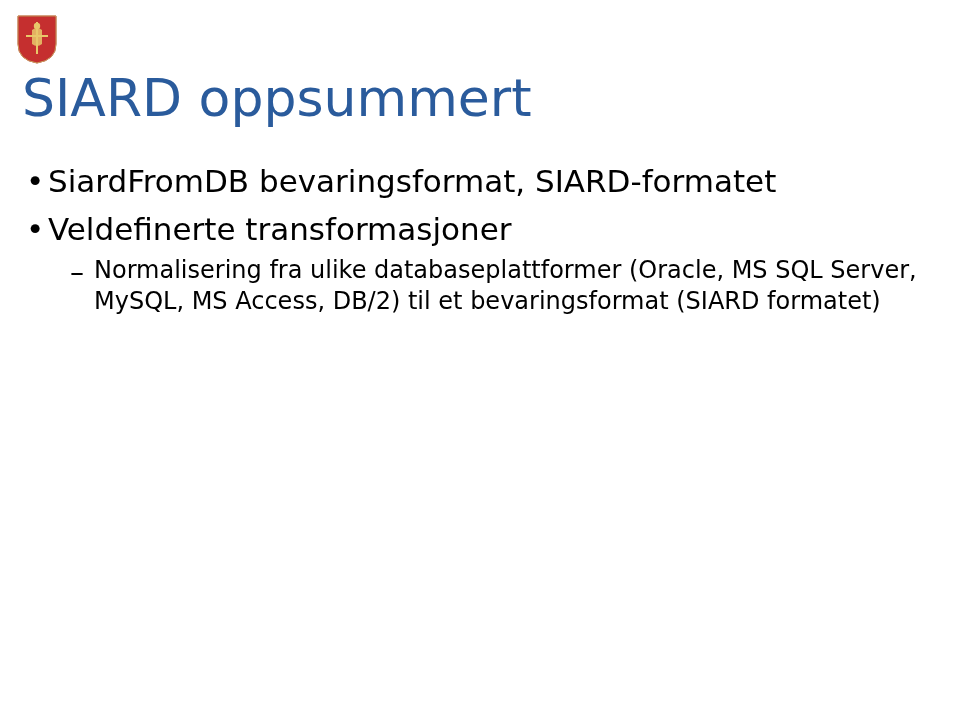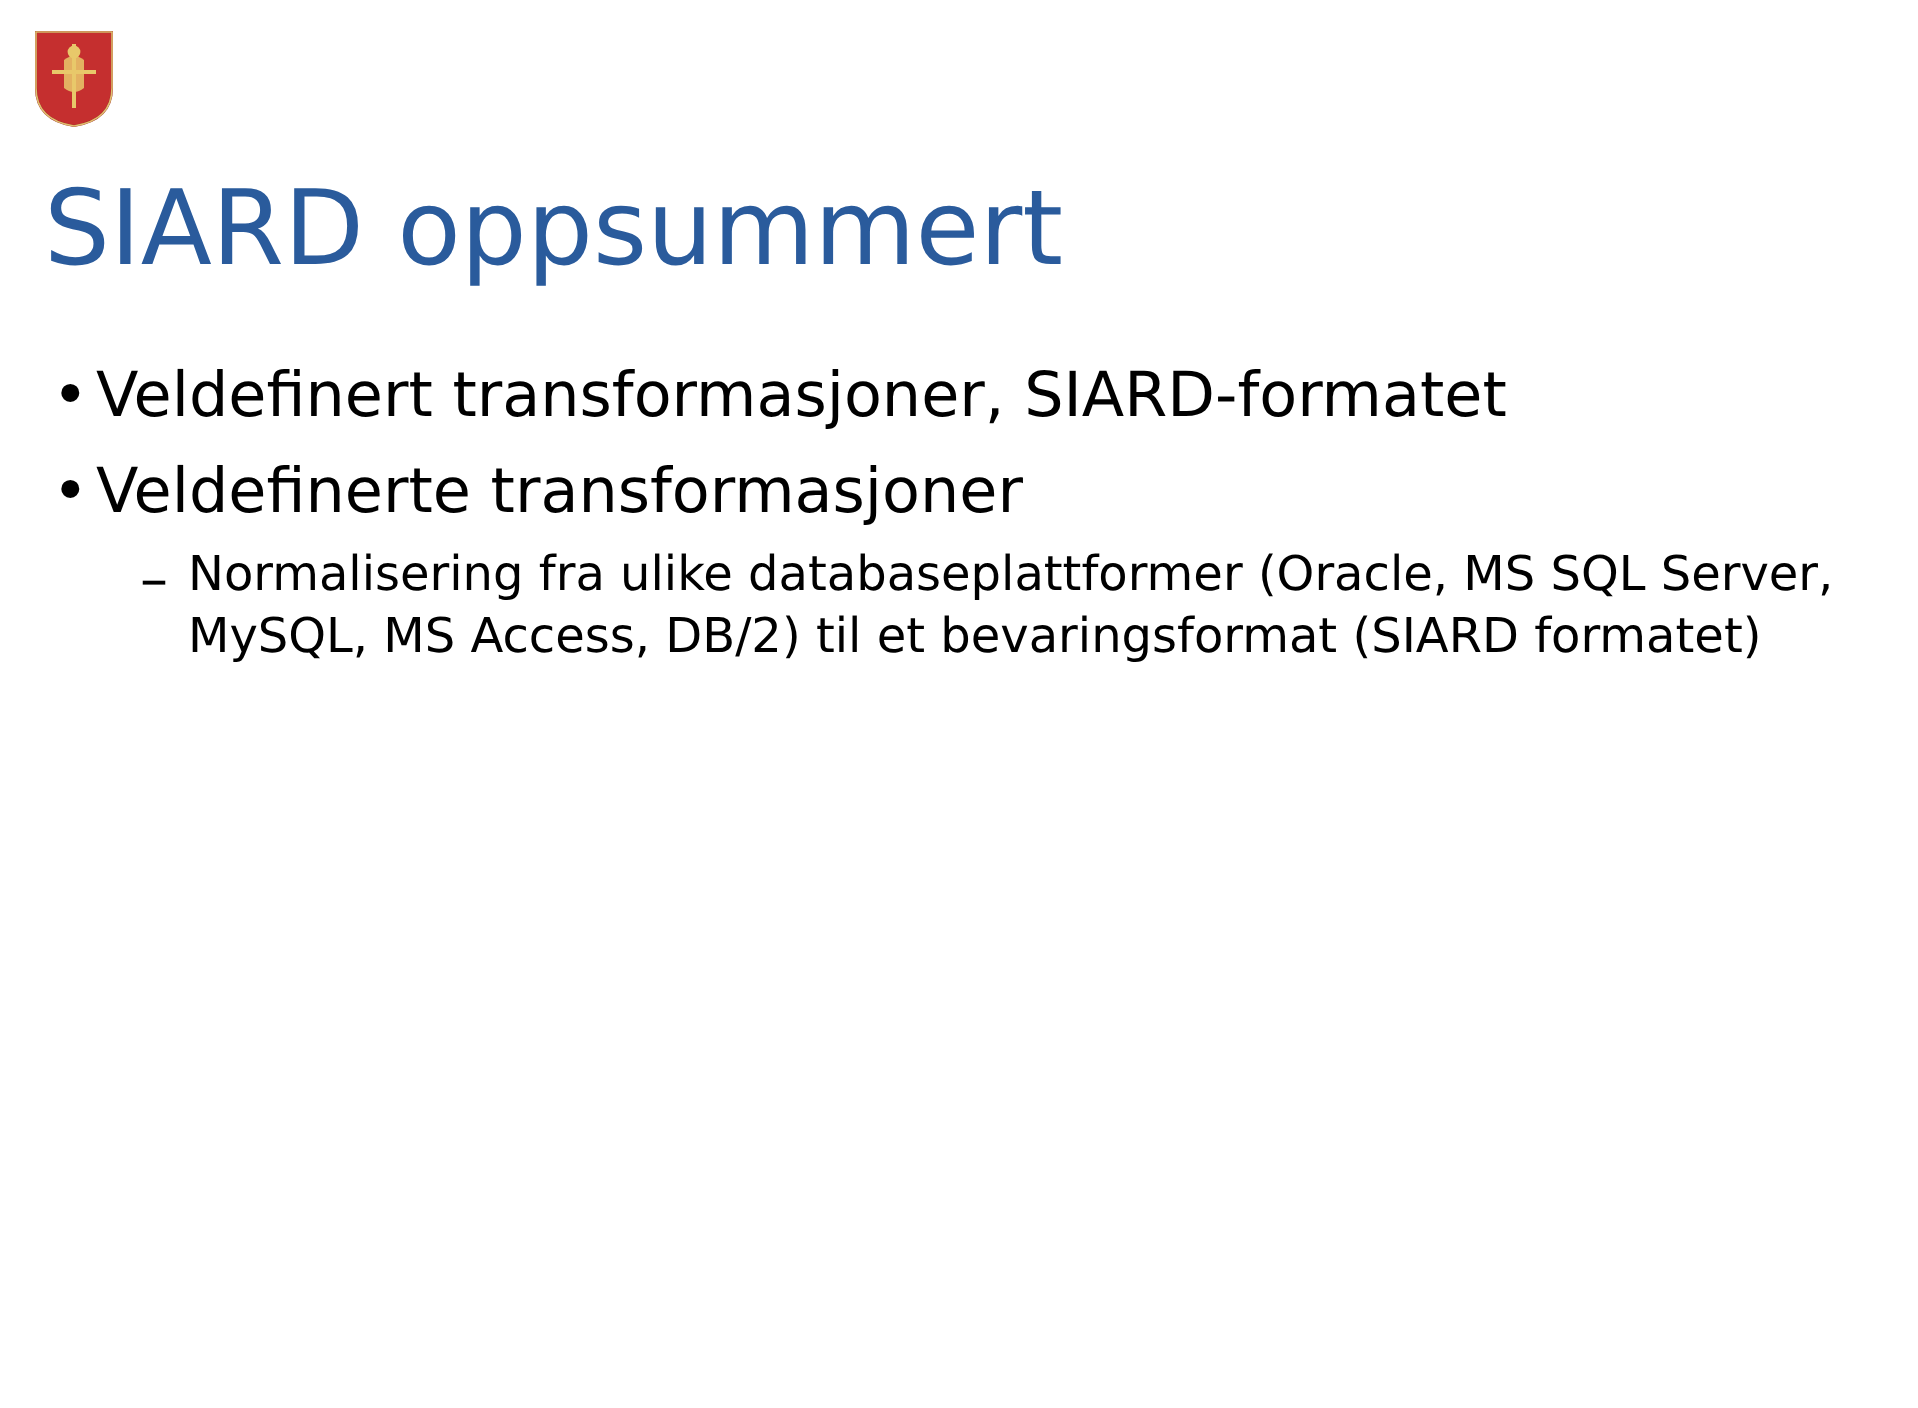--- a/index.html
+++ b/index.html
@@ -46,21 +46,21 @@
     font-size: 16px;
     letter-spacing: 2px;
     color: #2a2a2a;
     font-weight: 400;
     font-family: Georgia, "Times New Roman", serif;
     margin-top: -1px;
   }
 
   .content {
     position: absolute;
-    top: 85px;
+    top: 68px;
     left: 22px;
     right: 20px;
   }
 
   h1.title {
     font-size: 52px;
     font-weight: 400;
     color: #2a5b9c;
     margin: 0 0 34px 0;
     font-family: "DejaVu Sans", Verdana, sans-serif;
@@ -130,21 +130,21 @@
       <path d="M16 16 Q21 12 26 16 L26 30 Q21 34 16 30 Z" fill="#e8c86a" opacity="0.85"></path>
     </svg>
   </div>
 </div>
 
 <div class="content">
   <h1 class="title">SIARD oppsummert</h1>
 
   <ul class="level1">
     <li>
-      <span>Veldefinert transformasjoner, SIARD-formatet</span>
+      <span>SiardFromDB bevaringsformat, SIARD-formatet</span>
     </li>
     <li>
       <span>Veldefinerte transformasjoner</span>
       <ul class="level2">
         <li>
           <span>Normalisering fra ulike databaseplattformer (Oracle, MS SQL Server, MySQL, MS Access, DB/2) til et bevaringsformat (SIARD formatet)</span>
         </li>
       </ul>
     </li>
   </ul>

